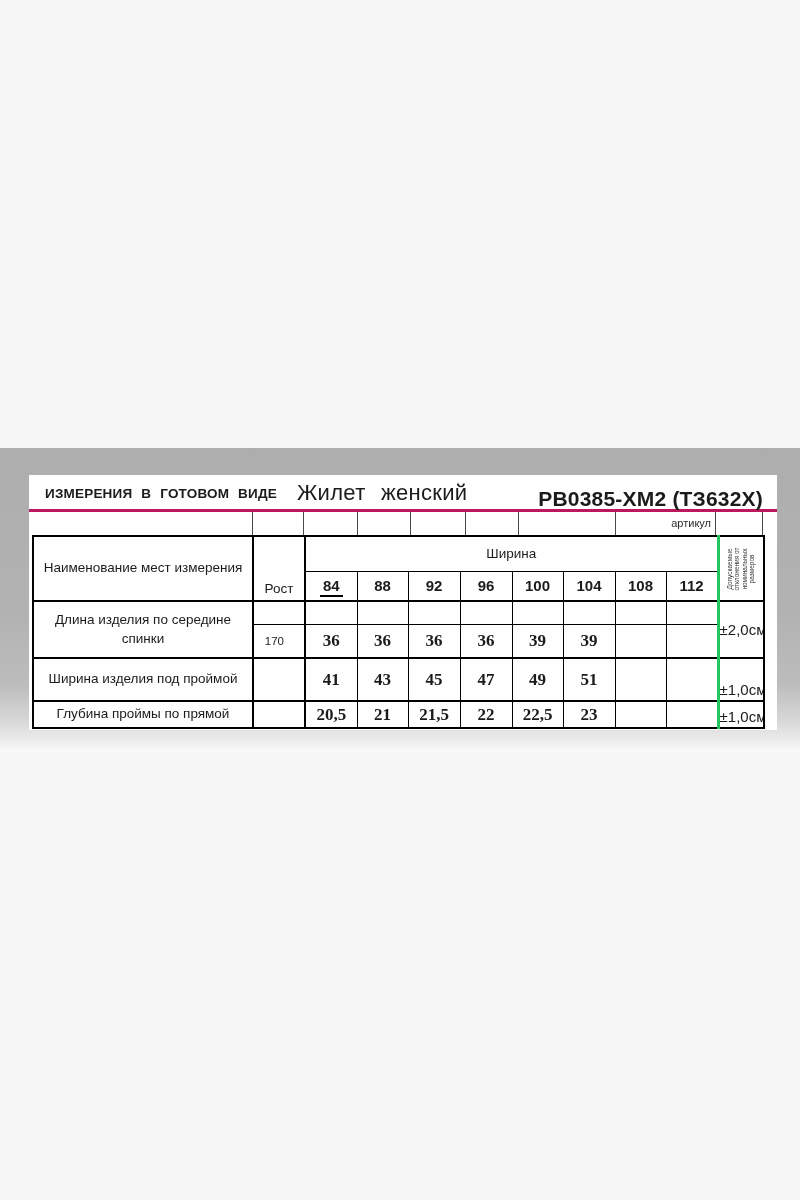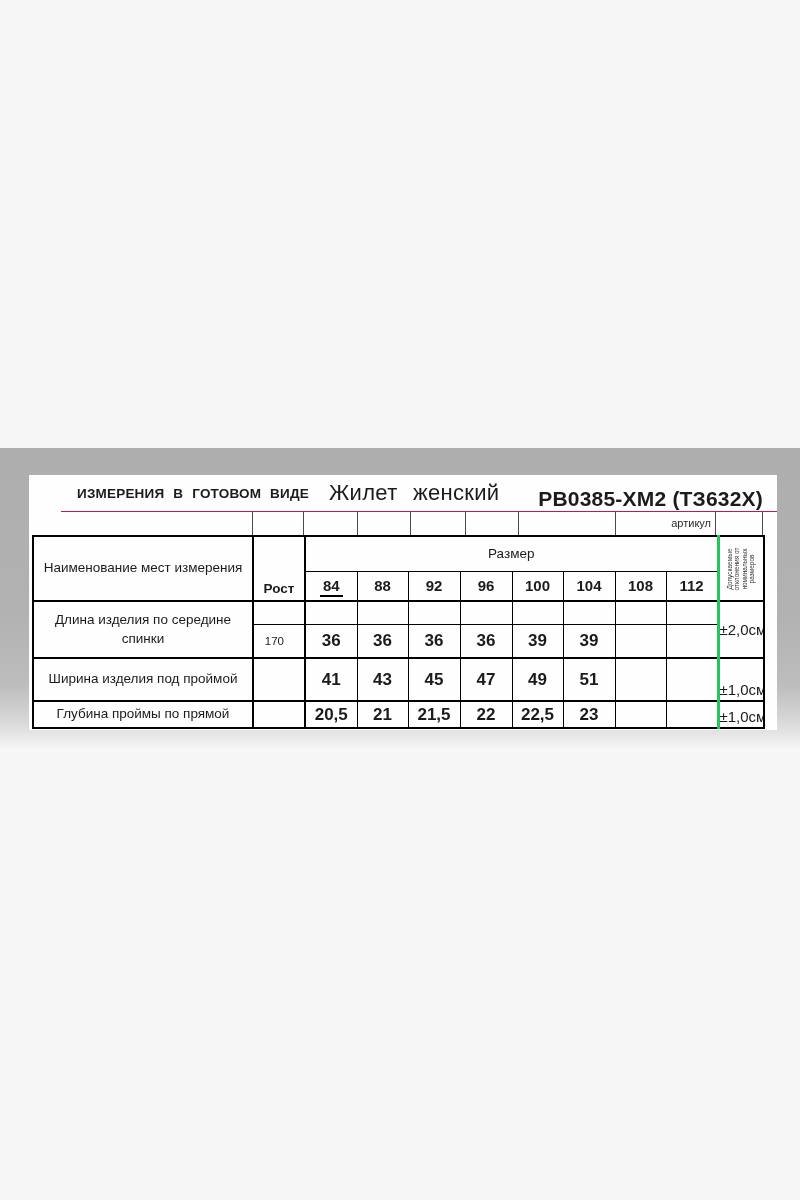--- a/index.html
+++ b/index.html
@@ -5,21 +5,21 @@
   * { margin:0; padding:0; box-sizing:border-box; }
   html,body { width:800px; height:1200px; background:#f6f6f6; font-family:"Liberation Sans", sans-serif; color:#1b1b1b; }
   .stage { position:relative; width:800px; height:1200px; overflow:hidden; }
 
   .gray-band { position:absolute; left:0; top:448px; width:800px; height:304px;
     background:linear-gradient(180deg,#aeaeae 0%,#b2b2b2 55%,#bdbdbd 78%,#d8d8d8 90%,#efefef 97%,#fafafa 100%); }
 
   .sheet { position:absolute; left:29px; top:475px; width:748px; height:255px; background:#fefefe; }
 
   
-  .title-row { position:relative; height:37px; border-bottom:1px solid #be185d;margin-left:32px; }
+  .title-row { position:relative; height:37px; border-bottom:3px solid #be185d; }
   .t-left  { position:absolute; left:16px; top:11px; font-size:13.5px; font-weight:bold; letter-spacing:.2px; word-spacing:5px; }
   .t-mid   { position:absolute; left:268px; top:5px; font-size:22px; font-weight:normal; word-spacing:9px; letter-spacing:.3px; }
   .t-right { position:absolute; right:14px; top:12px; font-size:21px; font-weight:bold; letter-spacing:.2px; }
 
   
   .art-row { display:flex; margin-left:3px; width:731px; height:23px; }
   .art-row .ac { border-left:1px solid #4a4a4a; height:100%; }
   .art-row .ac.first { border-left:none; }
   .art-row .ac.last { border-right:1px solid #4a4a4a; }
   .art-label { font-size:11px; color:#2a2a2a; text-align:right; padding:5px 4px 0 12px; }
@@ -27,23 +27,23 @@
   
   table.size-table { border-collapse:collapse; table-layout:fixed; margin-left:3px; width:731px; }
   table.size-table { border:2.5px solid #000; }
   td { border:1px solid #000; text-align:center; vertical-align:middle; font-size:13.5px; overflow:hidden; }
   td.name  { width:220px; border-right:2px solid #000; line-height:1.35; }
   td.rost  { width:52px;  border-right:2px solid #000; }
   td.tol   { border-left:3px solid #22c55e; font-size:15px; }
   td.bb2   { border-bottom:2px solid #000; }
   td.bb1   { border-bottom:1px solid #000; }
   td.szhead { font-weight:bold; font-size:15px; }
-  td.val   { font-weight:bold; font-size:17px; }
+  td.val   { font-weight:bold; font-size:17px;font-family:Liberation Serif, serif; }
   td.rost-val { font-size:11.5px; text-align:right; padding-right:20px; font-weight:normal; }
-  .rost-bottom { vertical-align:bottom; padding-bottom:4px;font-weight:bold; }
+  .rost-bottom { vertical-align:bottom; padding-bottom:4px; }
   .tol-bottom  { vertical-align:bottom; padding-bottom:2px; }
   .u84 { border-bottom:2px solid #000; padding:0 3px 1px 3px; }
   td.vhead { position:relative; }
   .vtext { position:absolute; top:50%; left:50%; width:58px;
     transform:translate(-50%,-50%) rotate(-90deg); transform-origin:center;
     font-size:6.5px; line-height:1.15; color:#333; text-align:center; font-weight:normal; }
 </style>
 </head>
 <body>
 
@@ -81,21 +81,21 @@
         <col style="width:51px">
           <col style="width:52px">
           <col style="width:51px">
           <col style="width:52px">
         <col style="width:46px">
       </colgroup>
       <tbody>
           <tr style="height:35px">
         <td class="name bb2" rowspan="2">Наименование мест измерения</td>
         <td class="rost bb2 rost-bottom" rowspan="2">Рост</td>
-        <td class="bb1" colspan="8">Размер</td>
+        <td class="bb1" colspan="8">Ширина</td>
         <td class="tol bb2 vhead" rowspan="2">
           <div class="vtext">Допускаемые отклонения от номинальных размеров</div>
         </td>
       </tr>
       <tr style="height:30px">
         <td class="szhead bb2"><span class="u84">84</span></td>
         <td class="szhead bb2">88</td>
         <td class="szhead bb2">92</td>
         <td class="szhead bb2">96</td>
         <td class="szhead bb2">100</td>

